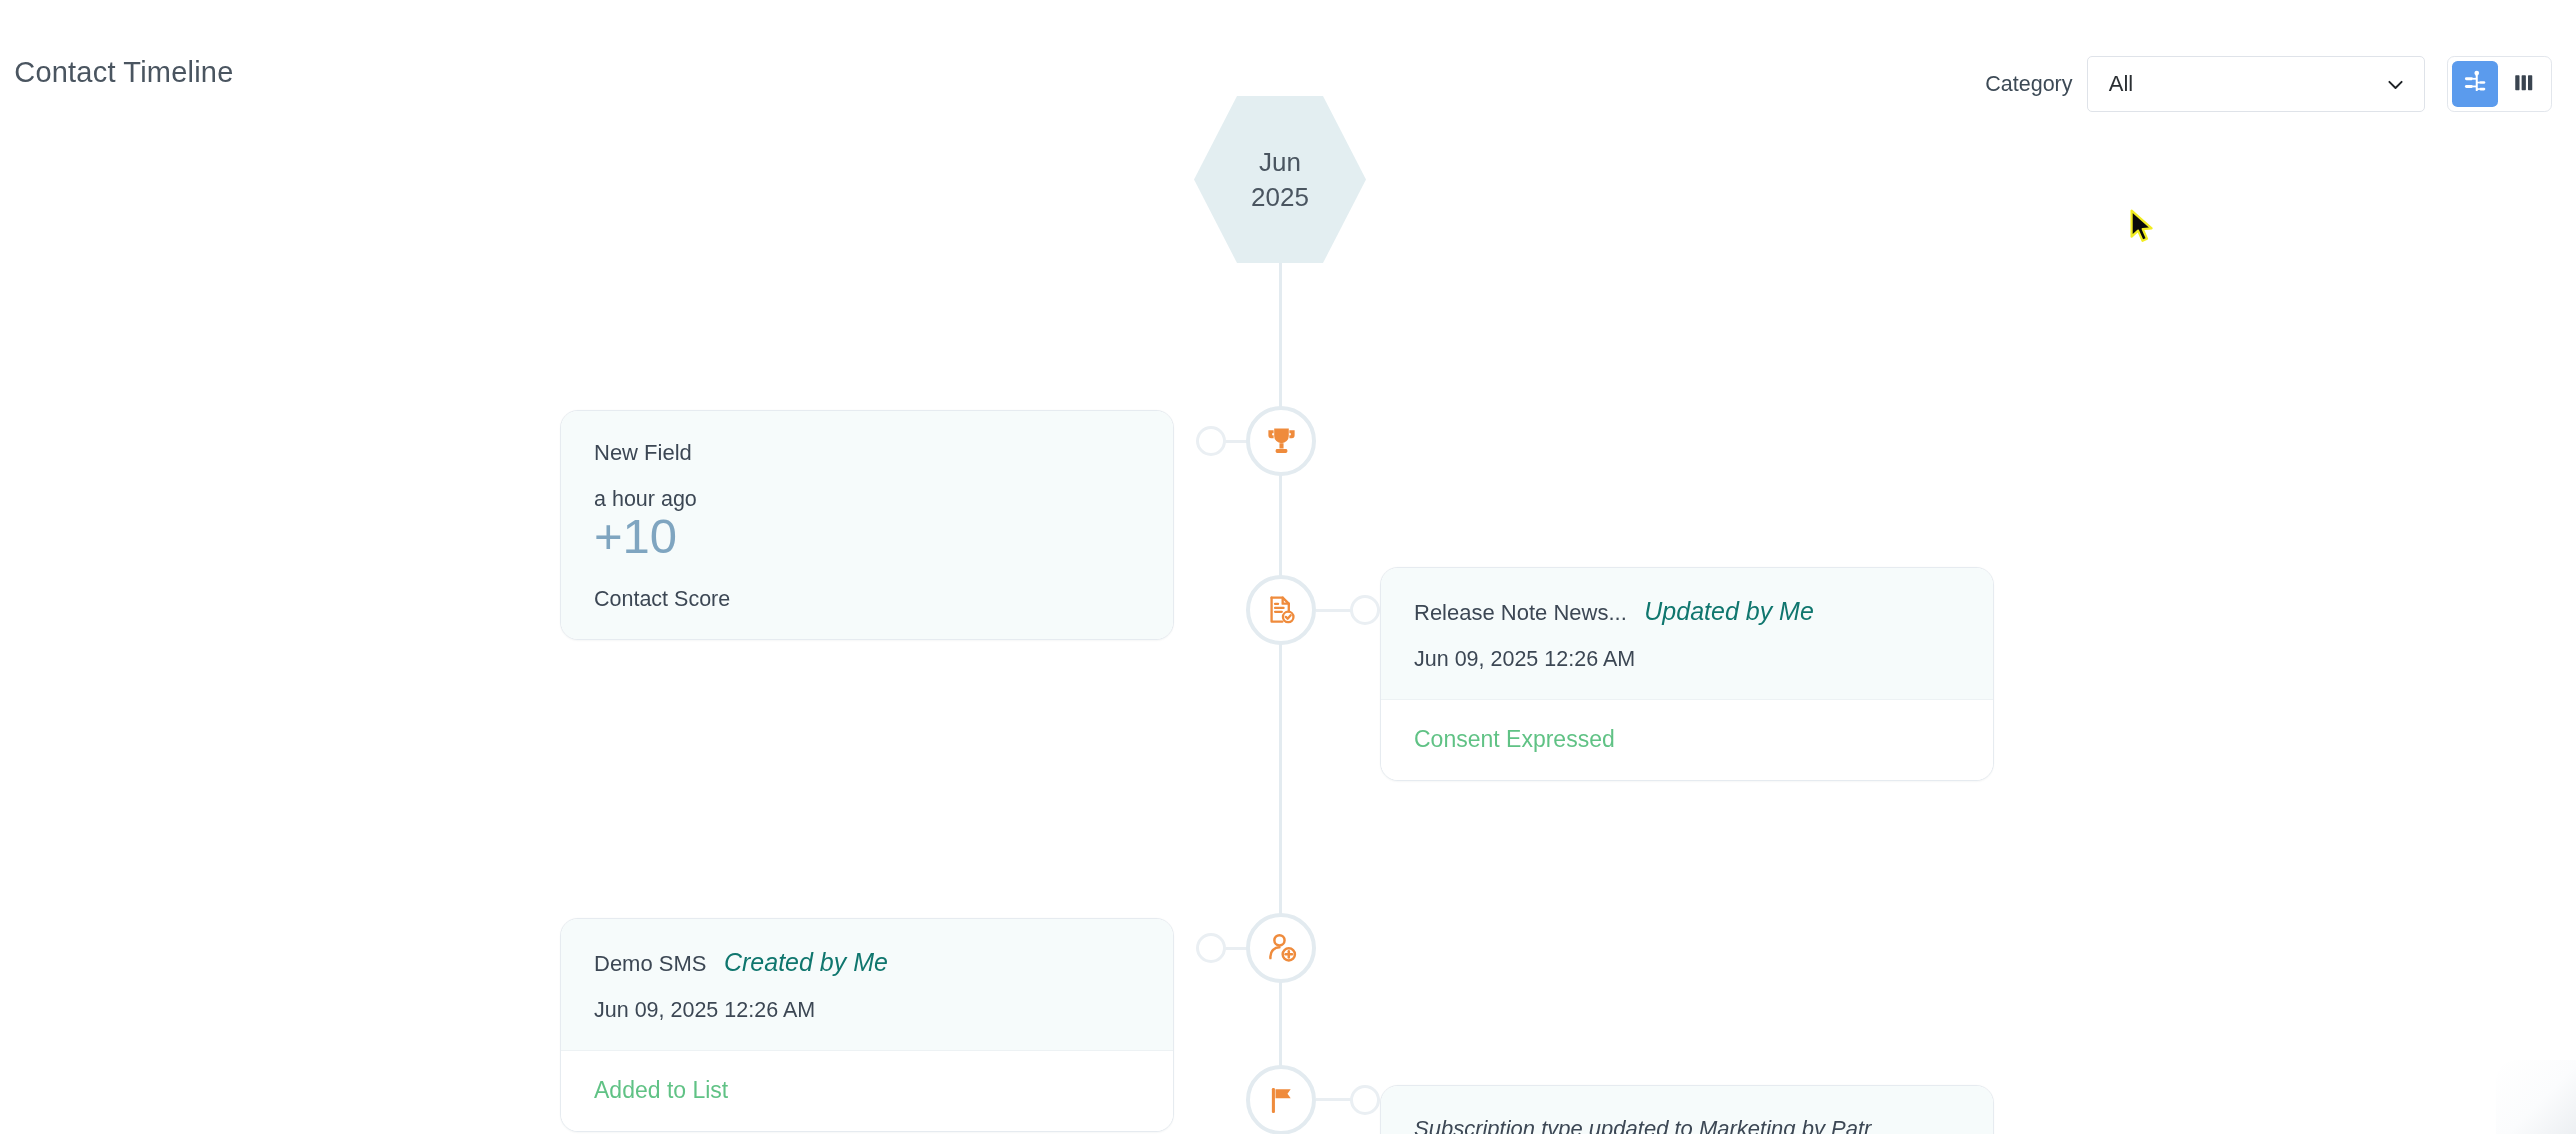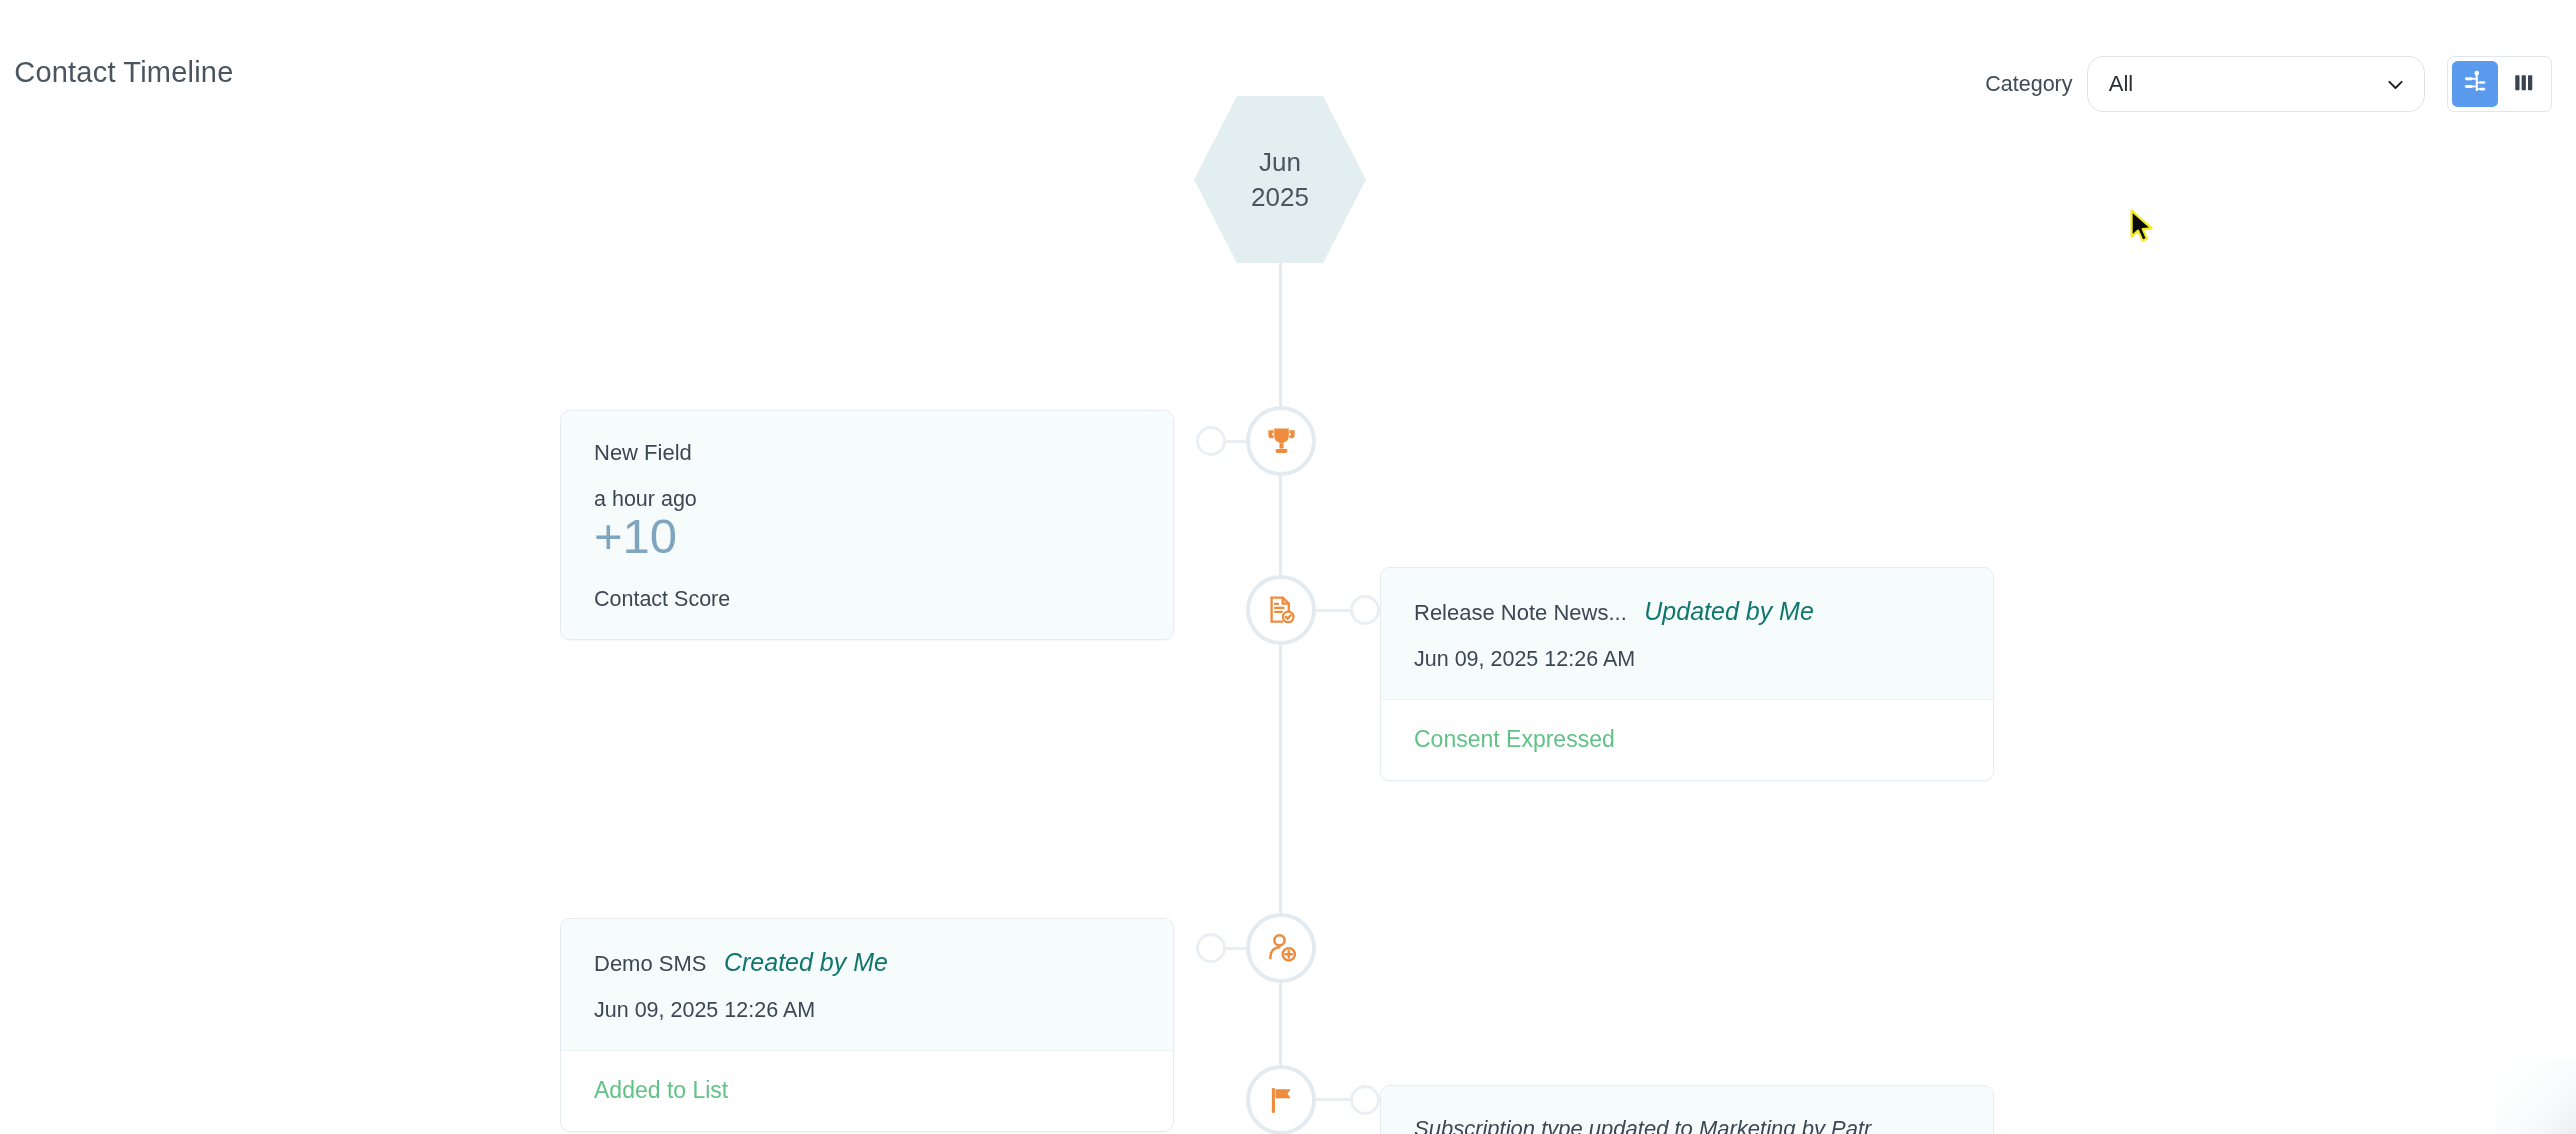--- a/index.html
+++ b/index.html
@@ -19,21 +19,21 @@
   }
   .header-controls {
     position: absolute; right: 24px; top: 56px;
     display: flex; align-items: center; gap: 0;
   }
   .category-label {
     font-size: 21.5px; color: #3d4a56; margin-right: 14.3px; white-space: nowrap;
   }
   .category-select {
     width: 338px; height: 56px;
-    border: 0.8px solid #dfe3e9; border-radius: 16px; background: #fff;
+    border: 0.8px solid #dfe3e9; border-radius: 5px; background: #fff;
     display: flex; align-items: center; justify-content: space-between;
     padding: 0 17.5px 0 21px;
   }
   .category-select .sel-value { font-size: 22px; color: #2b2f33; }
   .chev { width: 21px; height: 21px; display:block; }
   .view-toggle {
     margin-left: 22px;
     border: 0.8px solid #e2e6ec; border-radius: 7.2px; background: #fff;
     display: flex; align-items: center; padding: 4px; gap: 3.2px;
   }
@@ -70,21 +70,21 @@
 
   .stub { position: absolute; height: 3.2px; background: #e9eef2; }
   .knob {
     position: absolute; width: 30px; height: 30px; border-radius: 50%;
     background: #fff; border: 3.2px solid #eaeff3;
   }
 
   
   .card {
     position: absolute;
-    border: 0.8px solid #e6ebf0; border-radius: 10px;
+    border: 0.8px solid #e6ebf0; border-radius: 18px;
     background: #ffffff; overflow: hidden;
     box-shadow: 0 0.8px 1.6px rgba(20,40,60,.04);
   }
   .card-body { background: #f6fbfb; padding: 29px 33px 27px 33px; }
   .card-foot { background: #ffffff; padding: 25.5px 33px 27px 33px; border-top: 0.8px solid #edf2f4; }
 
   .row-title { display: flex; align-items: flex-end; gap: 17.5px; }
   .c-title { font-size: 22px; color: #3c4754; white-space: nowrap; }
   .c-by { font-size: 25px; color: #0f766e; font-style: italic; white-space: nowrap; }
   .c-sub { font-size: 21.5px; color: #3c4754; margin-top: 21px; white-space: nowrap; }

